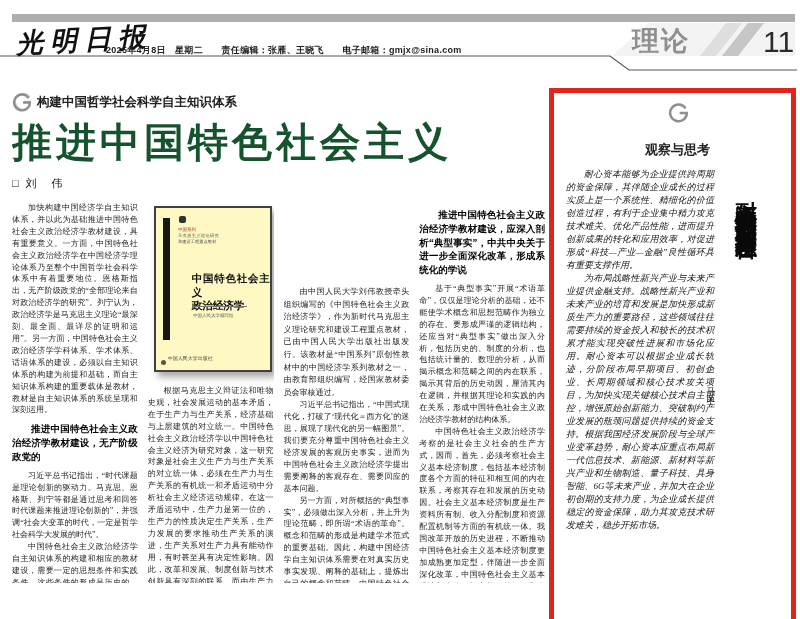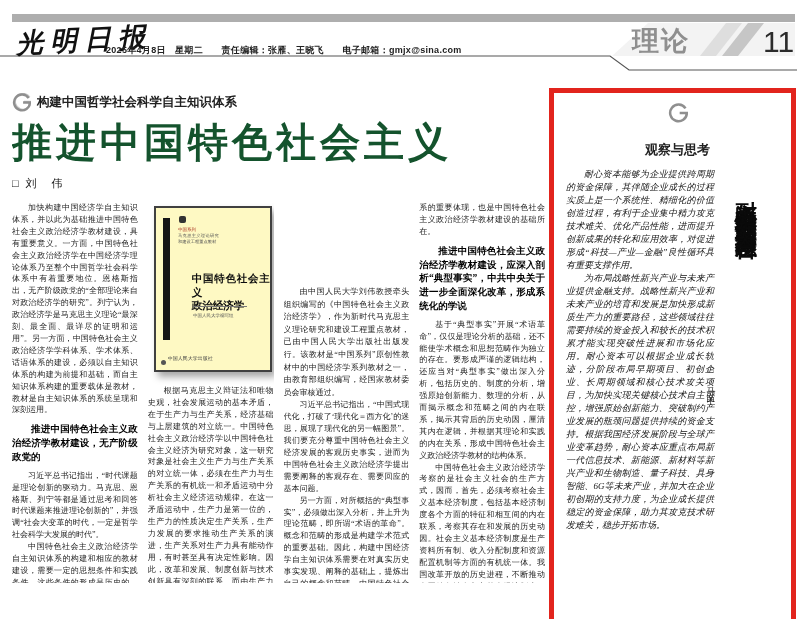--- a/index.html
+++ b/index.html
@@ -128,23 +128,22 @@
       <div class="col">
         <div class="cap-spacer"></div>
         <div class="caption">
           <p>由中国人民大学刘伟教授牵头组织编写的《中国特色社会主义政治经济学》，作为新时代马克思主义理论研究和建设工程重点教材，已由中国人民大学出版社出版发行。该教材是“中国系列”原创性教材中的中国经济学系列教材之一，由教育部组织编写，经国家教材委员会审核通过。</p>
         </div>
         <p class="after-cap">习近平总书记指出，“中国式现代化，打破了‘现代化＝西方化’的迷思，展现了现代化的另一幅图景”。我们要充分尊重中国特色社会主义经济发展的客观历史事实，进而为中国特色社会主义政治经济学提出需要阐释的客观存在、需要回应的基本问题。</p>
         <p>另一方面，对所概括的“典型事实”，必须做出深入分析，并上升为理论范畴，即所谓“术语的革命”。概念和范畴的形成是构建学术范式的重要基础。因此，构建中国经济学自主知识体系需要在对真实历史事实发现、阐释的基础上，提炼出自己的概念和范畴。中国特色社会主义政治经济学的概念及范畴中，有相当大的部分来自以往经济学的成果，特别是马克思经典作家的理论中所提出的概念和范畴，也包括借鉴西方经济学的成果。与此同时，还有不少内容是基于中国特色社会主义经济实践形成的“术语的革命”。实际上，马克思主义政治经济学在术语上也是大量继承和运用了包括英国古典经济学在内的以往的经济学成果，诸如商品、货币等。</p>
       </div>
 
       <div class="col">
-        <p style="text-indent:0;">系的重要体现，也是中国特色社会主义政治经济学教材建设的基础所在。</p>
         <div class="subhead">推进中国特色社会主义政治经济学教材建设，应深入剖析“典型事实”，中共中央关于进一步全面深化改革，形成系统化的学说</div>
-        <p>基于“典型事实”开展“术语革命”，仅仅是理论分析的基础，还不能使学术概念和思想范畴作为独立的存在。要形成严谨的逻辑结构，还应当对“典型事实”做出深入分析，包括历史的、制度的分析，增强原始创新能力、数理的分析，从而揭示概念和范畴之间的内在联系，揭示其背后的历史动因，厘清其内在逻辑，并根据其理论和实践的内在关系，形成中国特色社会主义政治经济学教材的结构体系。</p>
+        <p>基于“典型事实”开展“术语革命”，仅仅是理论分析的基础，还不能使学术概念和思想范畴作为独立的存在。要形成严谨的逻辑结构，还应当对“典型事实”做出深入分析，包括历史的、制度的分析，也包括统计量的、数理的分析，从而揭示概念和范畴之间的内在联系，揭示其背后的历史动因，厘清其内在逻辑，并根据其理论和实践的内在关系，形成中国特色社会主义政治经济学教材的结构体系。</p>
         <p>中国特色社会主义政治经济学考察的是社会主义社会的生产方式，因而，首先，必须考察社会主义基本经济制度，包括基本经济制度各个方面的特征和相互间的内在联系，考察其存在和发展的历史动因。社会主义基本经济制度是生产资料所有制、收入分配制度和资源配置机制等方面的有机统一体。我国改革开放的历史进程，不断推动中国特色社会主义基本经济制度更加成熟更加定型，伴随进一步全面深化改革，中国特色社会主义基本经济制度将更加完善，其解放和发展生产力的优势已经并必将不断充分显现，这为建设中国特色社会主义政治经济学教材提供了充分的实践根据和理论自信。其次，在此基础上进一步分析社会主义市场经济体制下的经济运行规律，包括：社会主义市场经济中的微观主体运行机制的特点，高水平社会主义市场经济体制的内涵和本质，宏观经济治理体系和宏观经济政策调控体制的特征的差异，进而覆盖全面。</p>
       </div>
 
     </div>
   </div>
 
   <div class="sidebox">
     <div class="side-inner">
       <div class="side-header">
         <svg width="20" height="20" viewBox="0 0 24 24">

